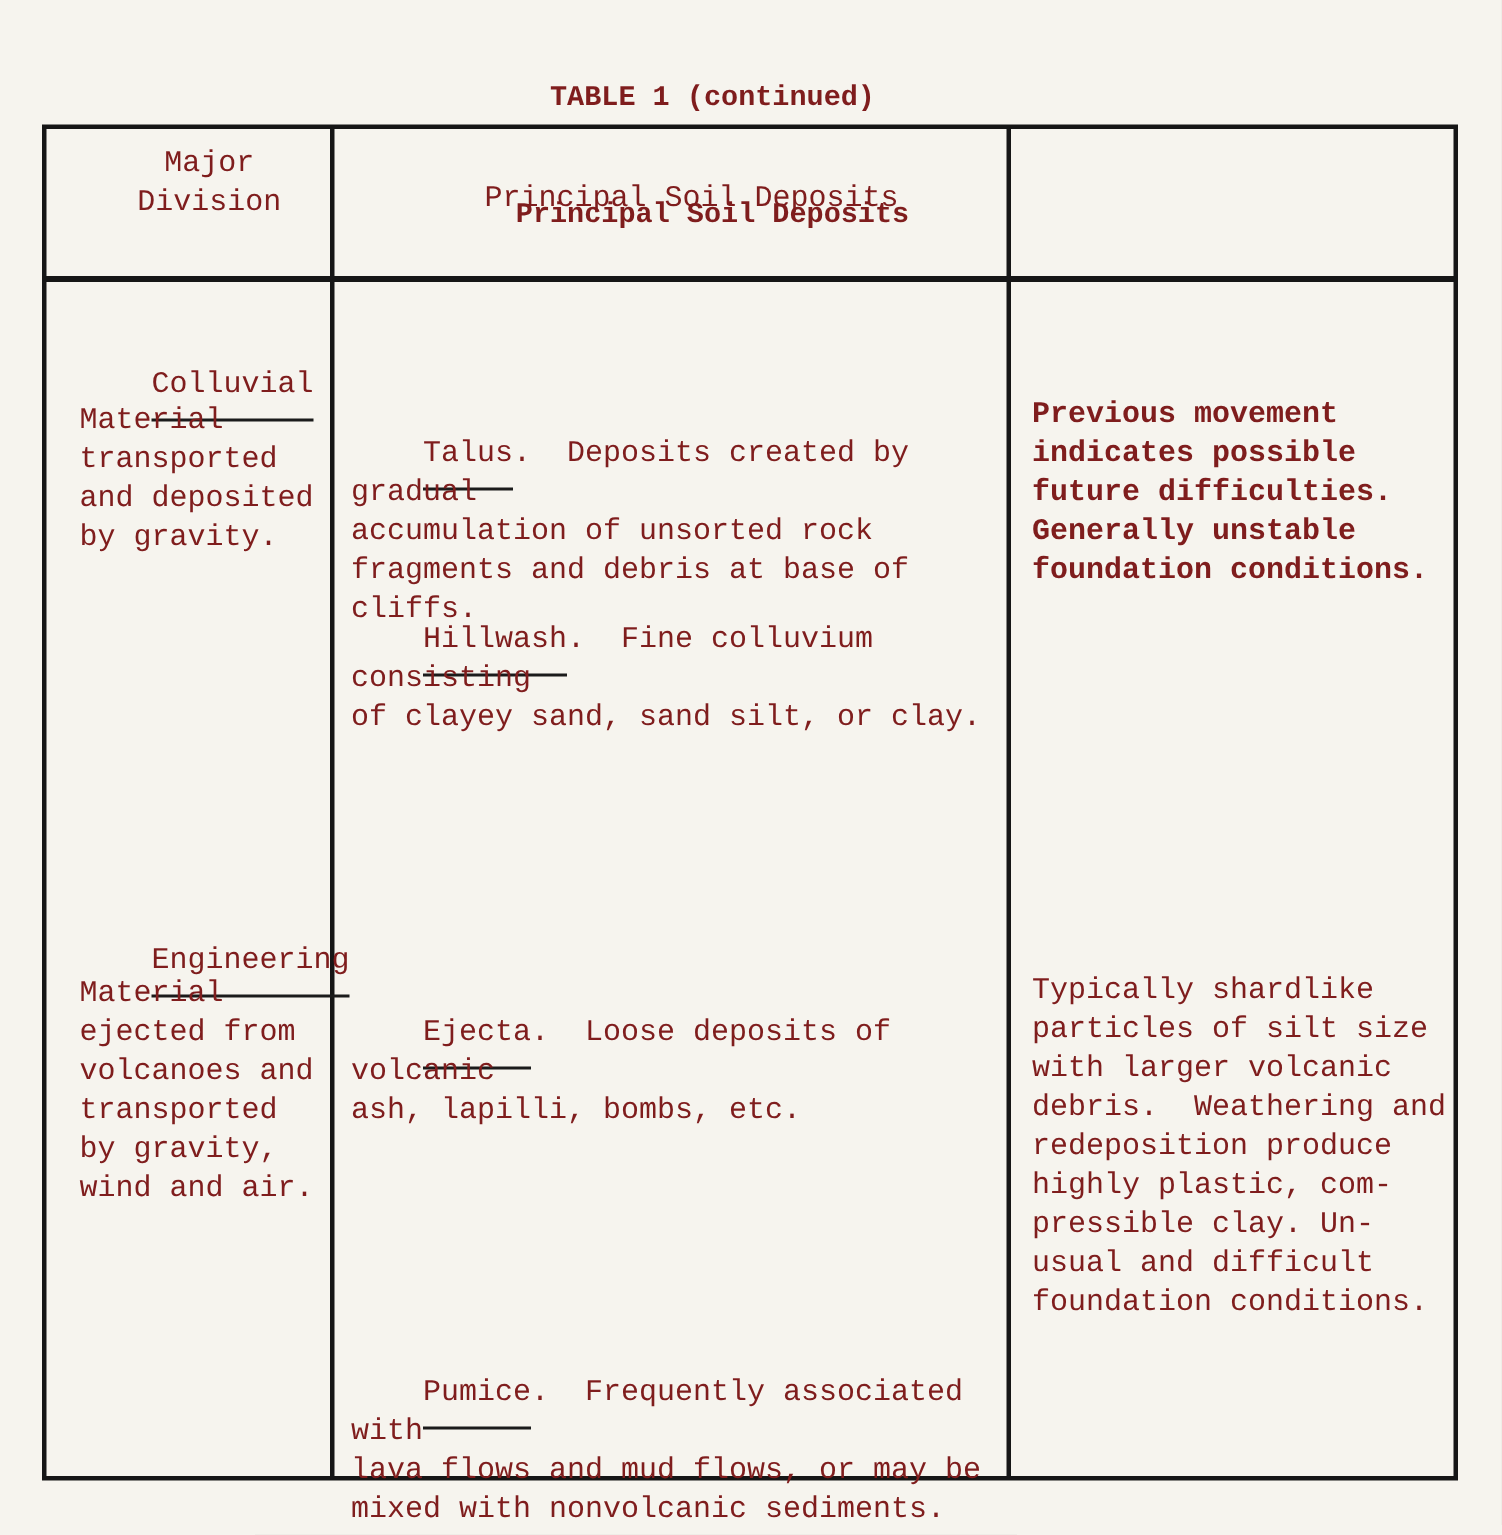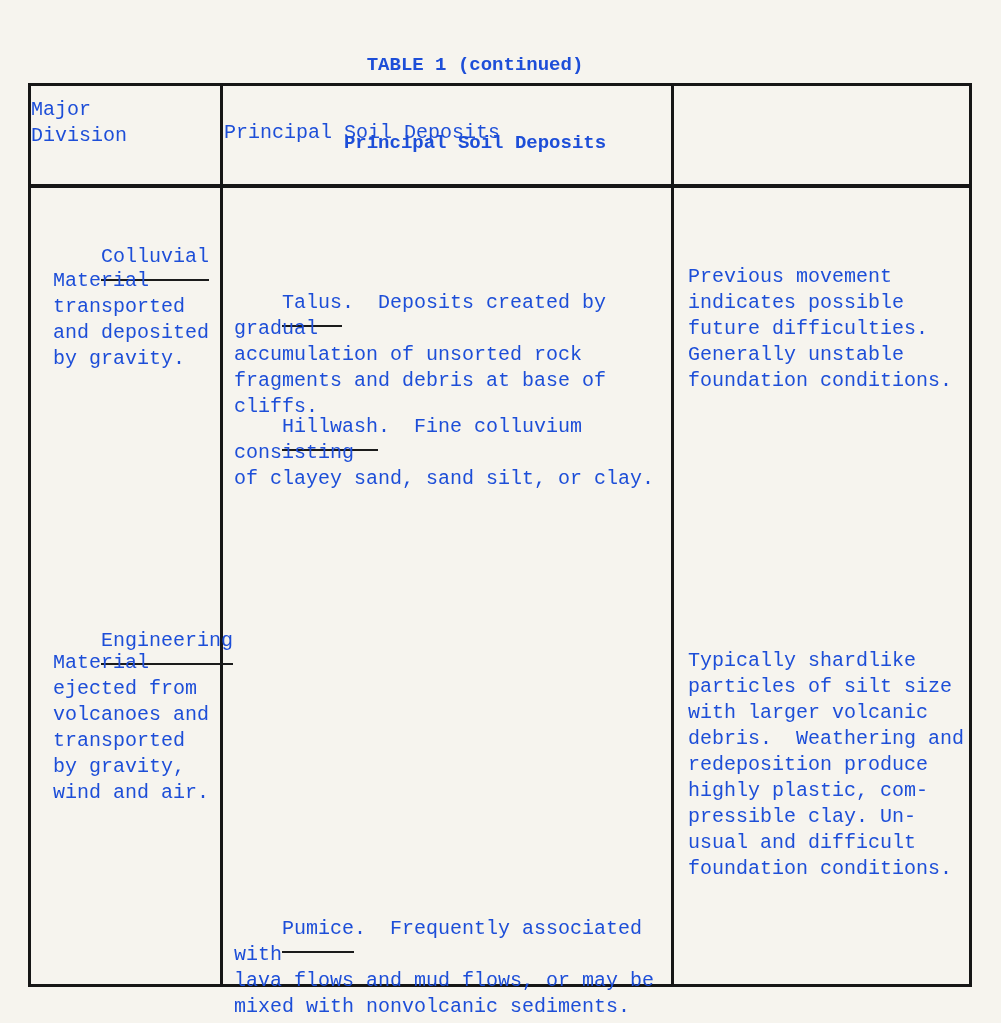--- a/index.html
+++ b/index.html
@@ -1,24 +1,24 @@
 <!DOCTYPE html>
 <html><head>
 <meta charset="utf-8">
 <style>
   html,body { margin:0; padding:0; background:#e9e7e2; }
   .page {
     position:relative; width:1001px; height:1023px;
     background:#f6f4ee; overflow:hidden;
     font-family:"Liberation Mono","DejaVu Sans Mono",monospace;
-    color:#1d4ed8;
+    color:#7f1d1d;
   }
   .txt { position:absolute; white-space:pre-wrap; font-size:20px; line-height:26px; letter-spacing:0; }
   .ttl { position:absolute; white-space:pre-wrap; font-size:19px; line-height:26px; font-weight:bold; text-align:center; }
-  .hdr { text-align:left; font-weight:bold; }
+  .hdr { text-align:center; font-weight:bold;margin-left:14px; }
   .line { position:absolute; background:#161616; }
   .outer {
     position:absolute; left:28px; top:83px; width:944px; height:904px;
     border:3px solid #161616; box-sizing:border-box; background:transparent;
   }
   .uline { border-bottom:2px solid #1b1b1b; padding-bottom:11px; }
   .para .uline { display:inline; }
 </style>
 </head>
 <body>
@@ -51,36 +51,40 @@
     <span class="uline">Talus</span><span>.  Deposits created by gradual
 accumulation of unsorted rock
 fragments and debris at base of
 cliffs.</span>
   </div>
   <div class="txt para" style="left:234px; top:388px; width:442px;">
     <span class="uline">Hillwash</span><span>.  Fine colluvium consisting
 of clayey sand, sand silt, or clay.</span>
   </div>
 
-  <div class="txt" style="left:688px; top:264px; width:282px;">Previous movement
+  <div class="txt" style="left:688px; top:264px; width:282px;font-weight:bold;">Previous movement
 indicates possible
 future difficulties.
 Generally unstable
 foundation conditions.</div>
 
   <div class="txt" style="left:53px; top:602px;">
     <span class="uline">Engineering</span>
   </div>
   <div class="txt" style="left:53px; top:650px; width:170px;">Material
 ejected from
 volcanoes and
 transported
 by gravity,
 wind and air.</div>
 
+  <div class="txt para" style="left:234px; top:650px; width:442px;">
+    <span class="uline">Ejecta</span><span>.  Loose deposits of volcanic
+ash, lapilli, bombs, etc.</span>
+  </div>
   <div class="txt para" style="left:234px; top:890px; width:442px;">
     <span class="uline">Pumice</span><span>.  Frequently associated with
 lava flows and mud flows, or may be
 mixed with nonvolcanic sediments.</span>
   </div>
 
   <div class="txt" style="left:688px; top:648px; width:282px;">Typically shardlike
 particles of silt size
 with larger volcanic
 debris.  Weathering and

